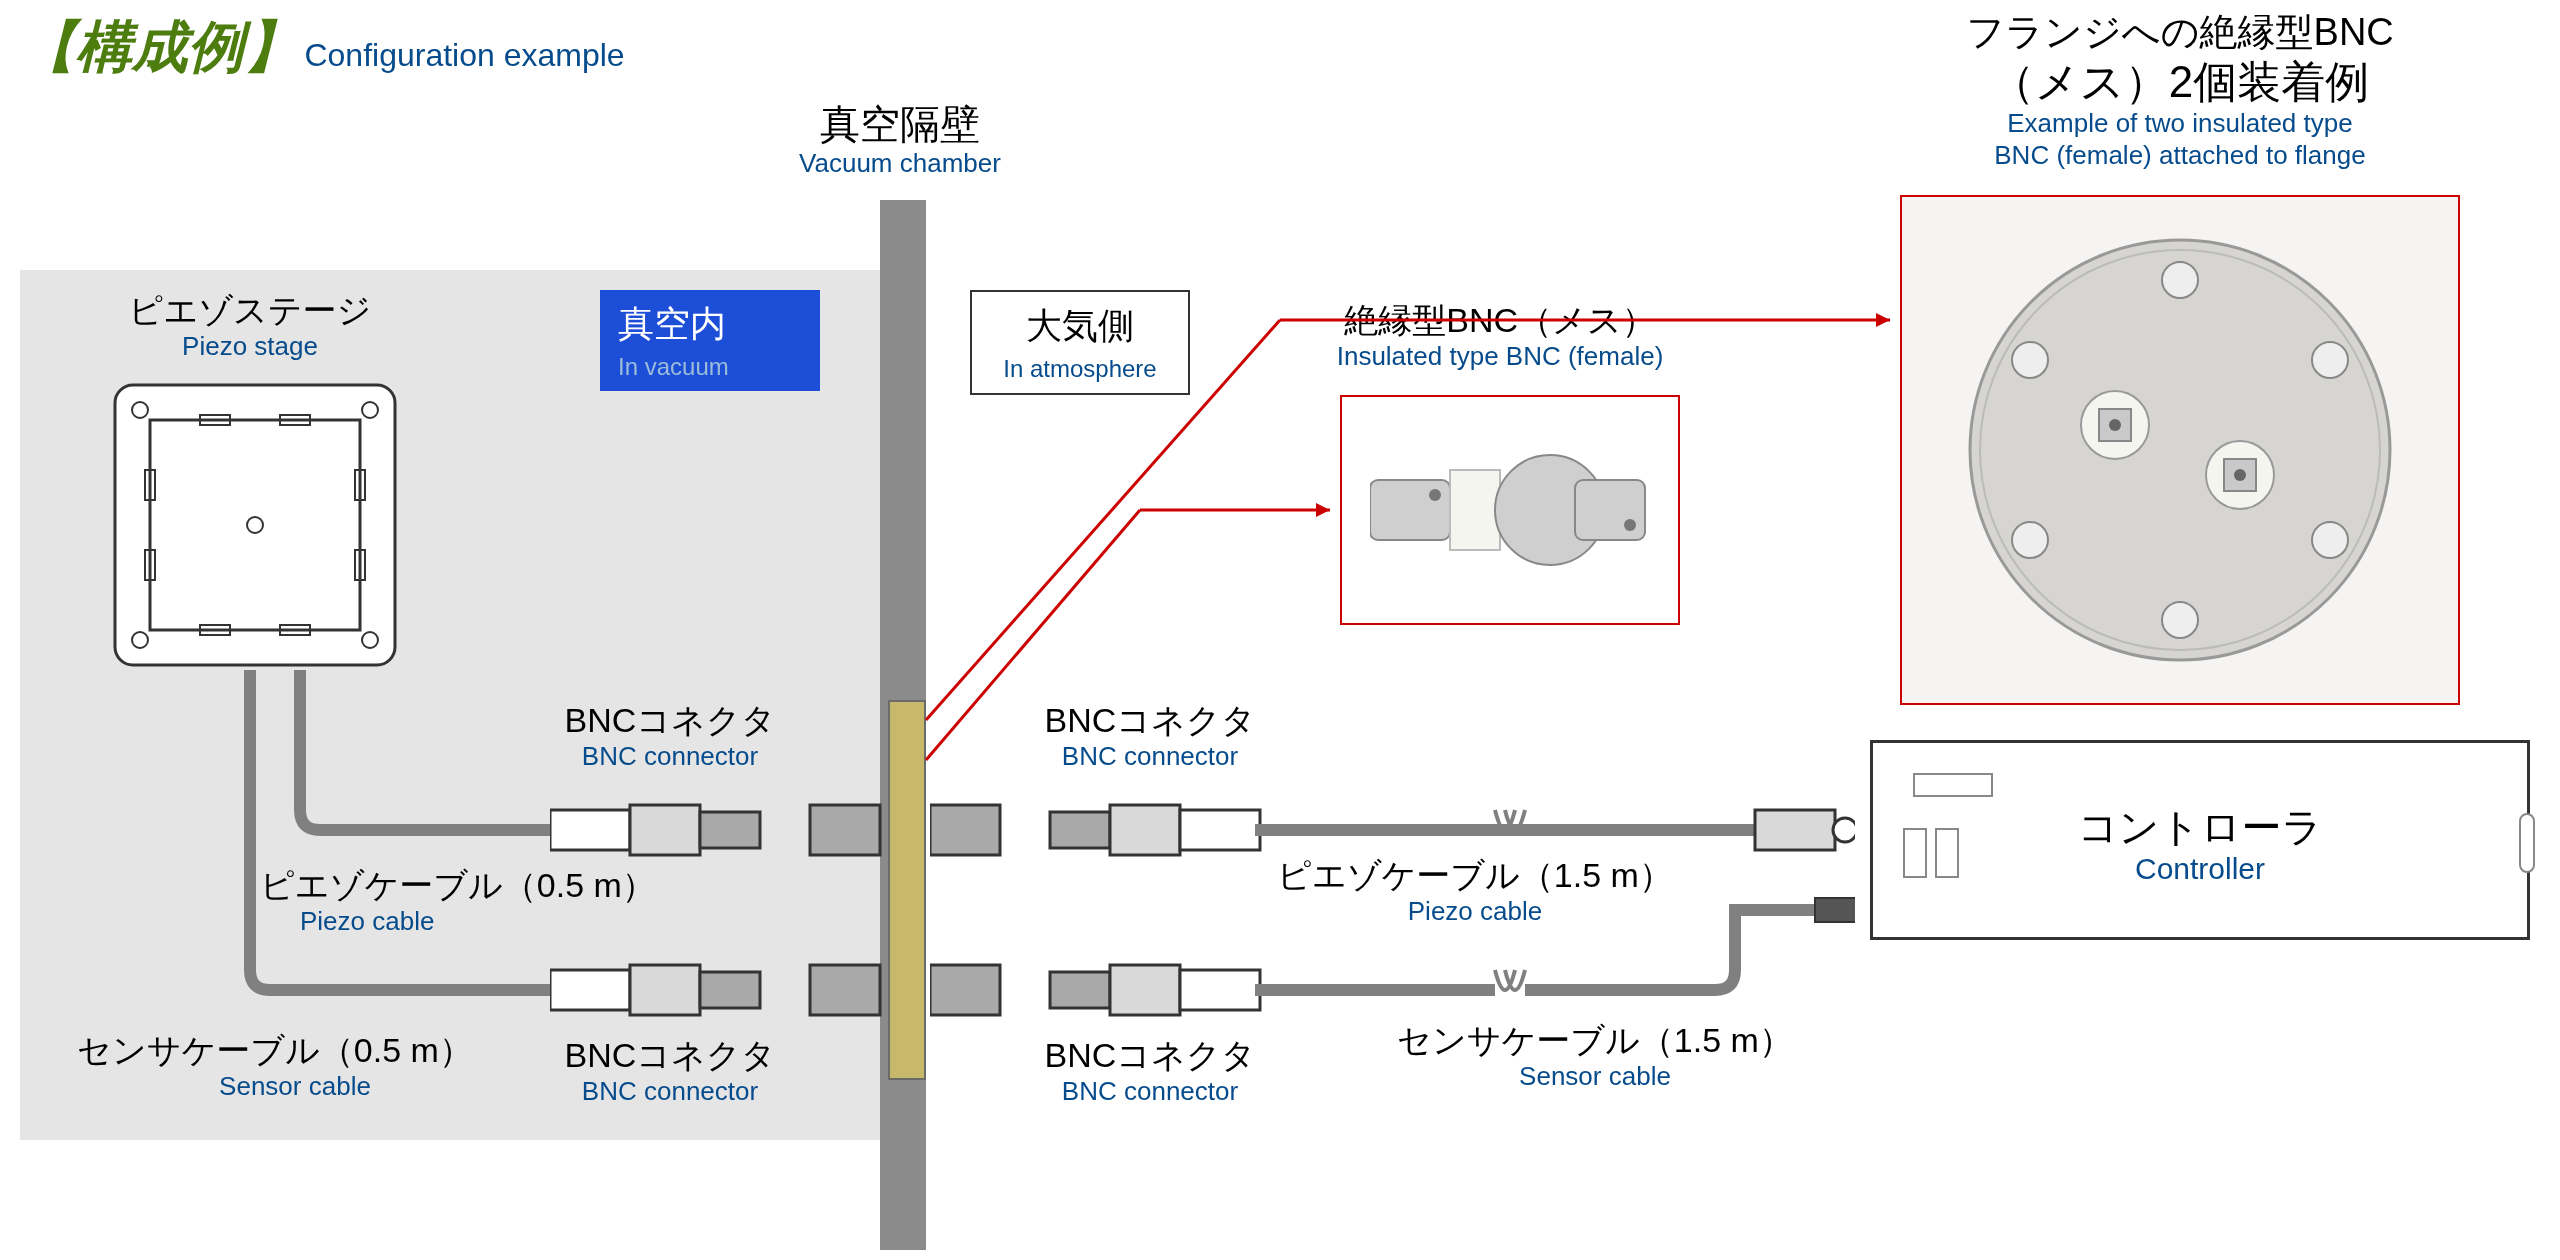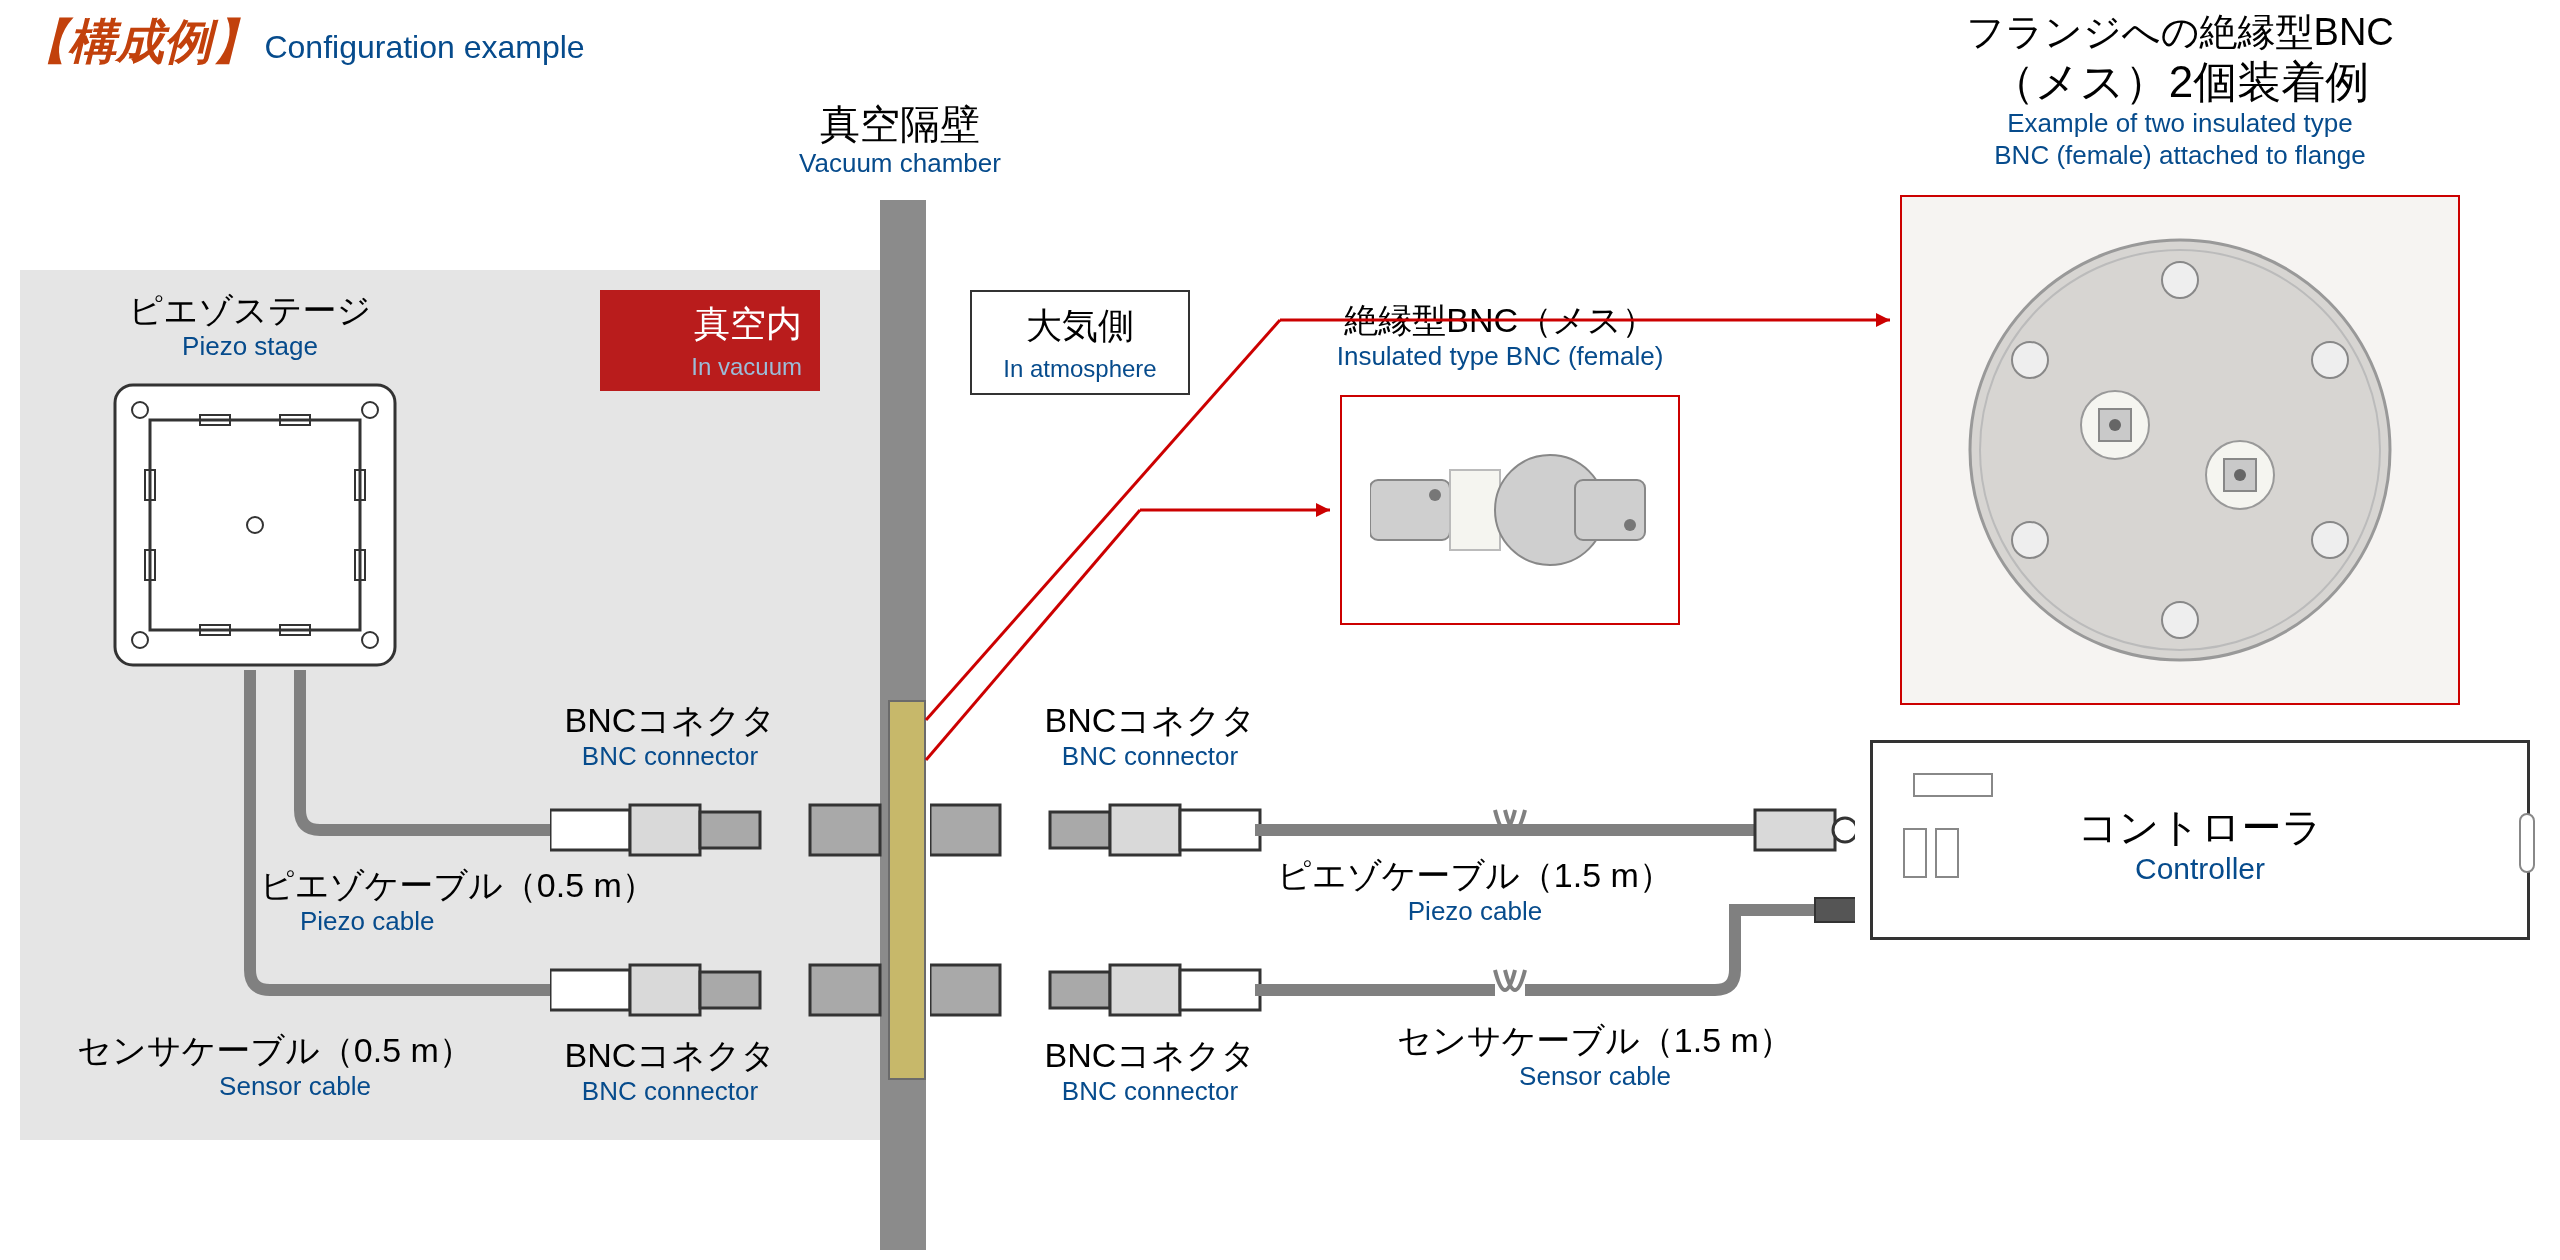--- a/index.html
+++ b/index.html
@@ -1,23 +1,23 @@
 <!DOCTYPE html>
 <html><head>
 <meta charset="utf-8">
 <style>
   * { box-sizing: border-box; margin: 0; padding: 0; }
   body { font-family: "Helvetica Neue", Arial, "Hiragino Kaku Gothic ProN", "Meiryo", sans-serif; background: #fff; }
   .stage { position: relative; width: 2560px; height: 1260px; }
   .jp { font-size: 34px; color: #000; line-height: 1.2; }
   .en { font-size: 26px; color: #064b8c; line-height: 1.2; }
   .center { text-align: center; }
-  .title-jp { font-size: 48px; font-weight: 700; font-style: italic; color: #c2410c; }
+  .title-jp { font-size: 56px; font-weight: 700; font-style: italic; color: #4d7c0f; }
   .title-en { font-size: 32px; color: #064b8c; }
-  .dark-badge { background:#b91c1c; color:#fff; font-size:36px; text-align:right; padding:10px 18px; }
+  .dark-badge { background:#1d4ed8; color:#fff; font-size:36px; text-align:left; padding:10px 18px; }
   .dark-badge .sub { color:#9bbdd9; font-size:24px; display:block; margin-top:4px;}
   .box-label { border:2px solid #333; font-size:36px; padding:10px 18px; text-align:center; background:#fff;}
   .box-label .sub { color:#064b8c; font-size:24px; display:block; margin-top:4px;}
   .redbox { border:2px solid #c00; background:#fff; }
   .abs { position:absolute; }
 </style>
 </head>
 <body>
 
 <div class="stage">

